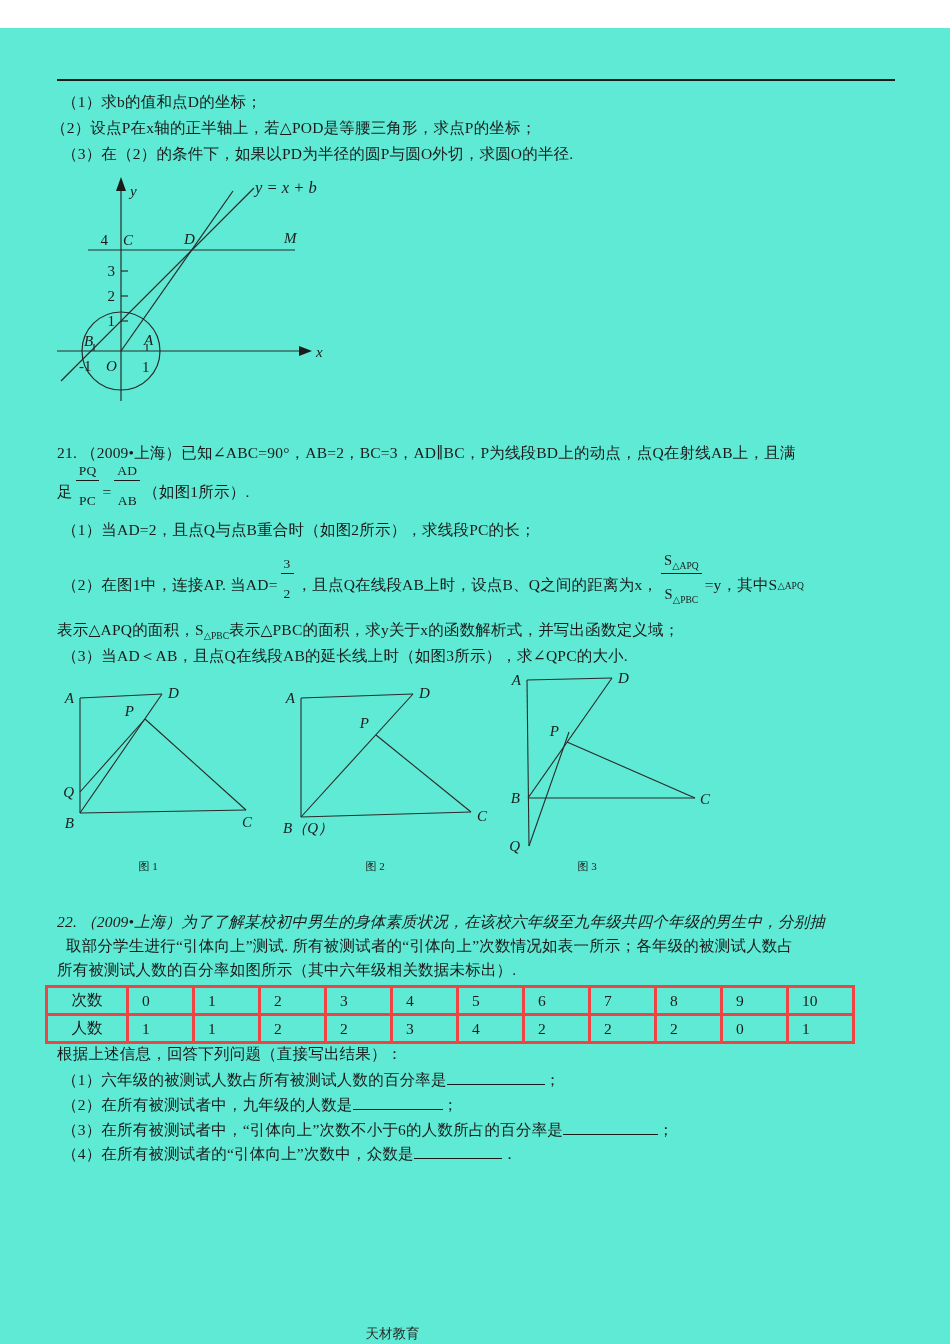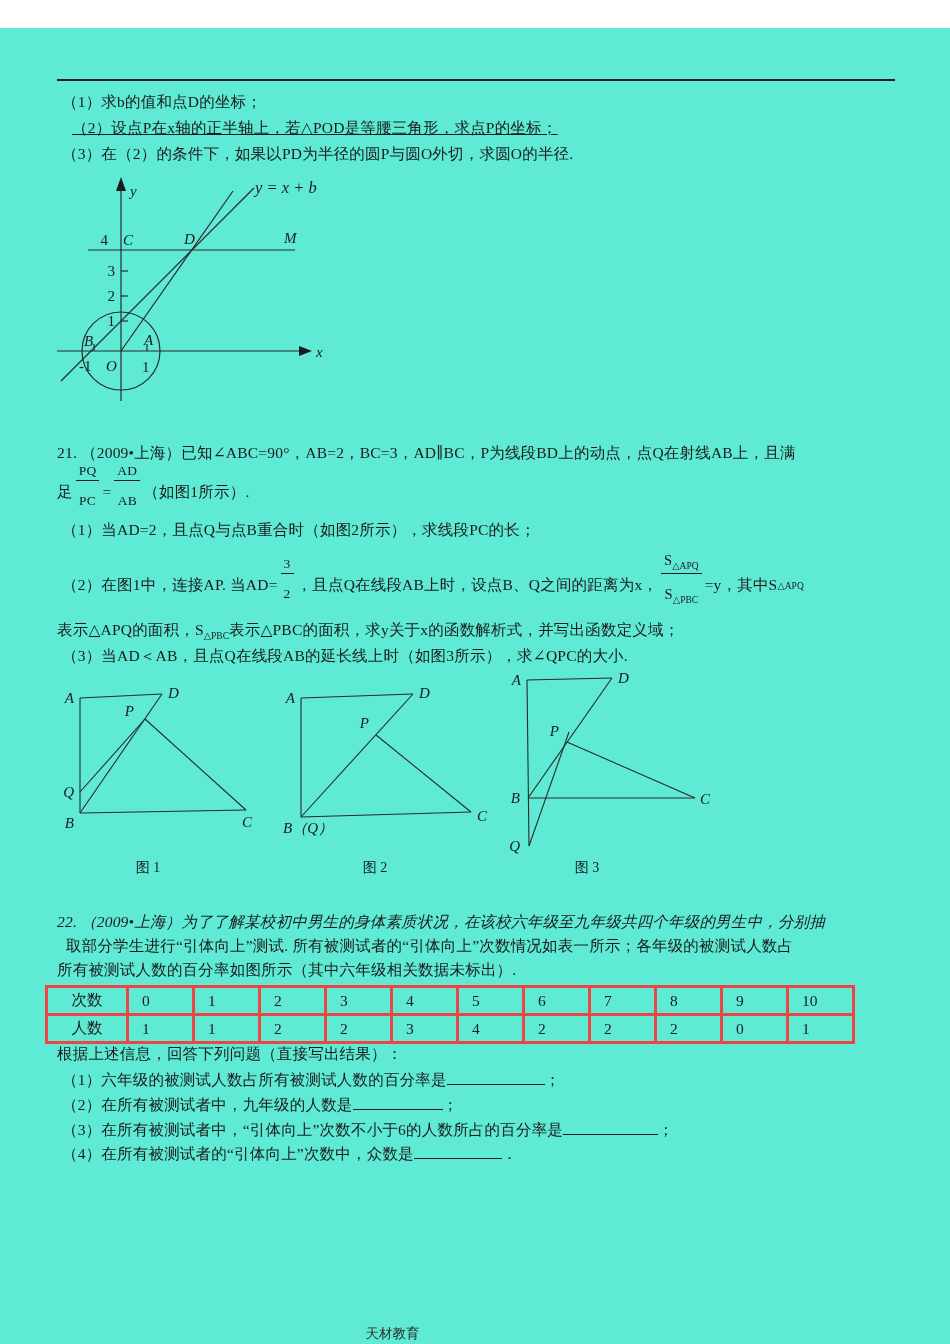--- a/index.html
+++ b/index.html
@@ -16,36 +16,36 @@
           font-size:13.5px; line-height:1.2; margin:0 3px; vertical-align:middle; }
   .frac .top { border-bottom:1.3px solid #1b1b1b; padding:0 3px; display:block; }
   .frac .bot { display:block; padding:12px 3px; }
   .sub { font-size:9.5px; vertical-align:-4px; letter-spacing:0; }
   .blank { display:inline-block; border-bottom:1.2px solid #1b1b1b; height:16px; vertical-align:baseline; }
   table.t22 { position:absolute; left:45px; top:957px; border-collapse:collapse;
               font-size:15.5px; border:2px solid #1b1b1b; }
   table.t22 td { border:3px solid #ef4444; height:25px; padding:0; }
   table.t22 td.hd { width:78px; text-align:center; }
   table.t22 td.num { width:50px; padding-left:13px; }
-  .caption { position:absolute; top:831px; width:100px; text-align:center; font-size:14px; }
+  .caption { position:absolute; top:831px; width:100px; text-align:center; font-size:11px; }
   .footer { position:absolute; top:1297px; left:300px; width:185px; text-align:center;
             font-size:13.5px; color:#2a2a2a; }
   svg { position:absolute; overflow:visible; }
   svg text { font-family:"Liberation Serif","DejaVu Serif",serif; fill:#1b1b1b; }
   .it { font-style:italic; }
 </style>
 </head>
 <body>
 
 <div class="page">
 
   <div class="rule"></div>
 
   <div class="line" style="left:62px; top:64px;">（1）求b的值和点D的坐标；</div>
-  <div class="line" style="left:72px; top:90px;text-decoration:underline;">（2）设点P在x轴的正半轴上，若△POD是等腰三角形，求点P的坐标；</div>
+  <div class="line" style="left:51px; top:90px;">（2）设点P在x轴的正半轴上，若△POD是等腰三角形，求点P的坐标；</div>
   <div class="line" style="left:62px; top:116px;">（3）在（2）的条件下，如果以PD为半径的圆P与圆O外切，求圆O的半径.</div>
 
   <svg style="left:52px; top:143px;" width="290" height="240" viewBox="0 0 290 240">
     <g stroke="#2a2a2a" stroke-width="1.2" fill="none">
       <line x1="69" y1="12" x2="69" y2="230"></line>
       <line x1="5" y1="180" x2="256" y2="180"></line>
       <line x1="36" y1="79" x2="243" y2="79"></line>
       <line x1="69" y1="100" x2="76" y2="100"></line>
       <line x1="69" y1="125" x2="76" y2="125"></line>
       <line x1="69" y1="150" x2="76" y2="150"></line>

